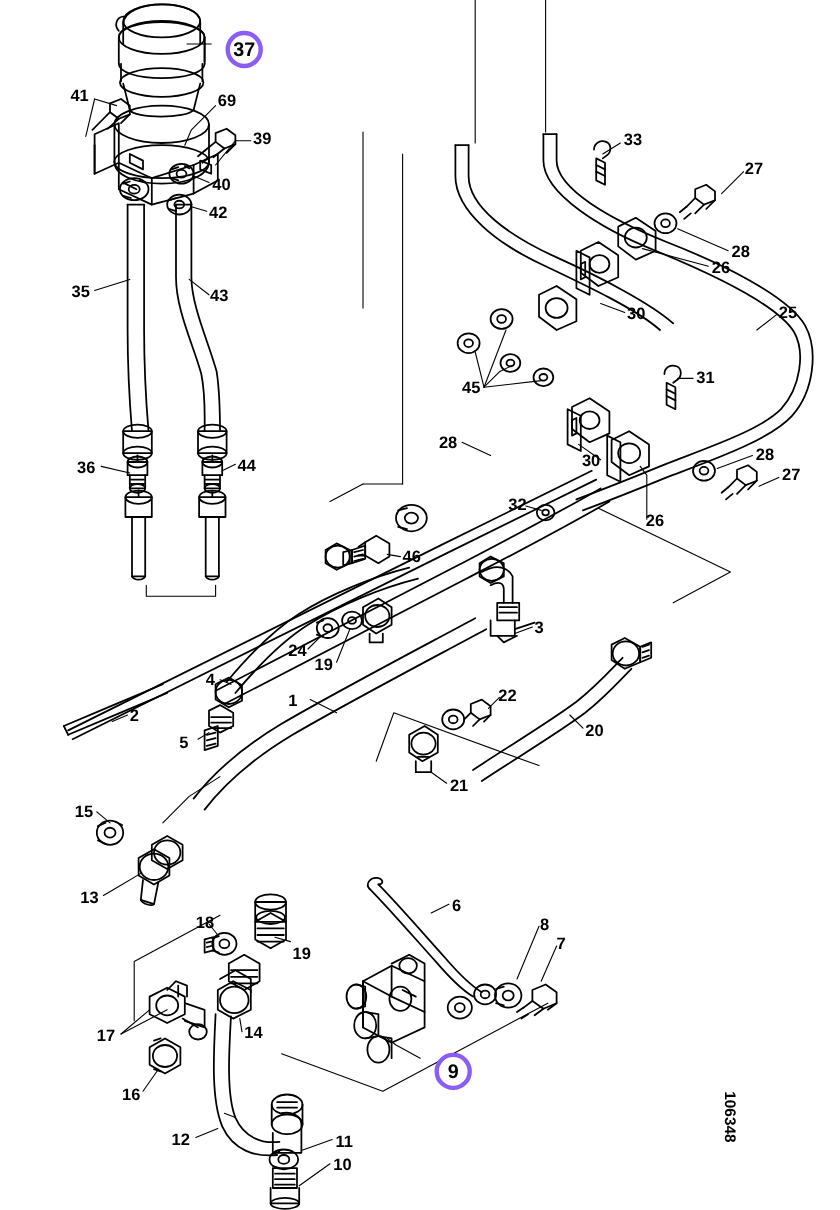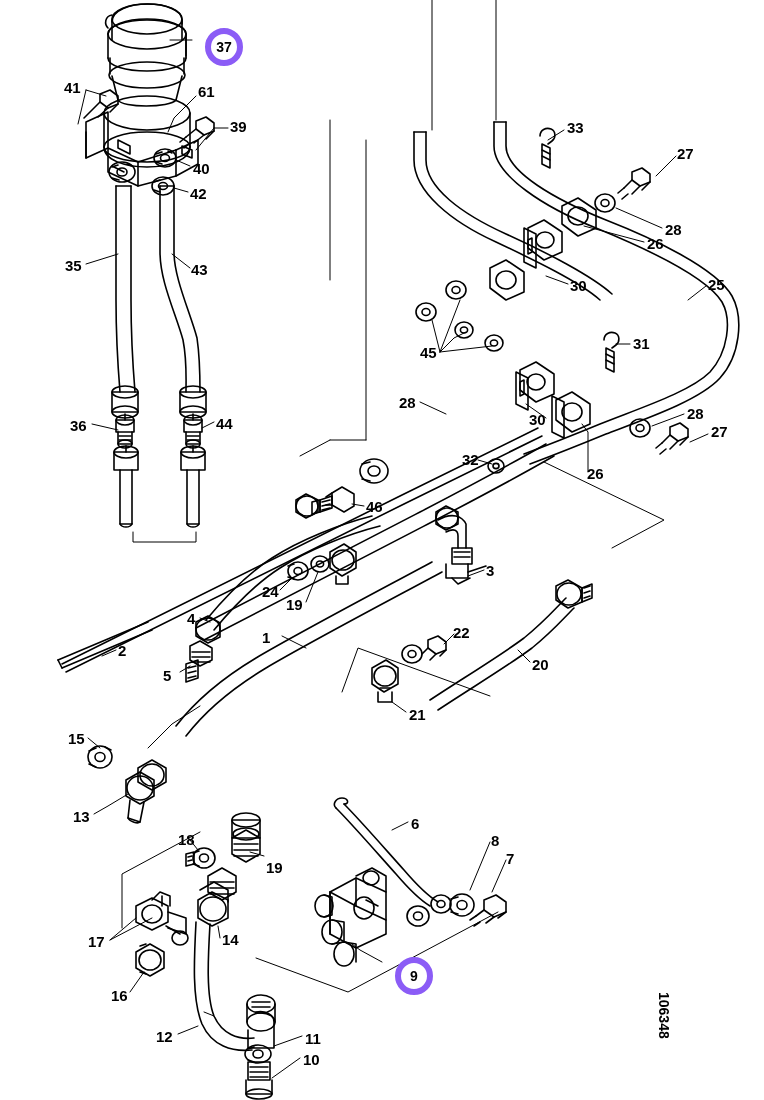--- a/index.html
+++ b/index.html
@@ -15,23 +15,23 @@
     position:absolute;
     font-family:"Liberation Sans", sans-serif;
     font-weight:bold;
     font-size:15px;
     color:#000;
     line-height:1;
     white-space:nowrap;
     letter-spacing:0px;
   }
   .lbl.circ{
-    width:26px;height:26px;border:6px solid #8b5cf6;border-radius:50%;
+    width:26px;height:26px;border:4px solid #8b5cf6;border-radius:50%;
     display:flex;align-items:center;justify-content:center;
-    font-size:14px;background:#fff;
+    font-size:18px;background:#fff;
   }
   #drawno{
     position:absolute;left:672px;top:992px;
     font-family:"Liberation Sans", sans-serif;
     font-weight:bold;font-size:14px;color:#000;
     transform:rotate(90deg);transform-origin:left top;
     white-space:nowrap;
   }
 </style>
 </head>
@@ -653,21 +653,21 @@
       <div class="lbl" style="left: 687px; top: 406px;">28</div>
       <div class="lbl" style="left: 420px; top: 345px;">45</div>
       <div class="lbl" style="left: 570px; top: 278px;">30</div>
       <div class="lbl" style="left: 529px; top: 412px;">30</div>
       <div class="lbl" style="left: 633px; top: 336px;">31</div>
       <div class="lbl" style="left: 462px; top: 452px;">32</div>
       <div class="lbl" style="left: 567px; top: 120px;">33</div>
       <div class="lbl" style="left: 65px; top: 258px;">35</div>
       <div class="lbl" style="left: 70px; top: 418px;">36</div>
       <div class="lbl circ" style="left: 205px; top: 28px;">37</div>
-      <div class="lbl" style="left: 198px; top: 84px;">61</div>
+      <div class="lbl" style="left: 198px; top: 84px;">69</div>
       <div class="lbl" style="left: 230px; top: 119px;">39</div>
       <div class="lbl" style="left: 193px; top: 161px;">40</div>
       <div class="lbl" style="left: 64px; top: 80px;">41</div>
       <div class="lbl" style="left: 190px; top: 186px;">42</div>
       <div class="lbl" style="left: 191px; top: 262px;">43</div>
       <div class="lbl" style="left: 216px; top: 416px;">44</div>
       <div class="lbl" style="left: 399px; top: 395px;">28</div>
       <div class="lbl" style="left: 366px; top: 499px;">46</div>
     </div>
 

